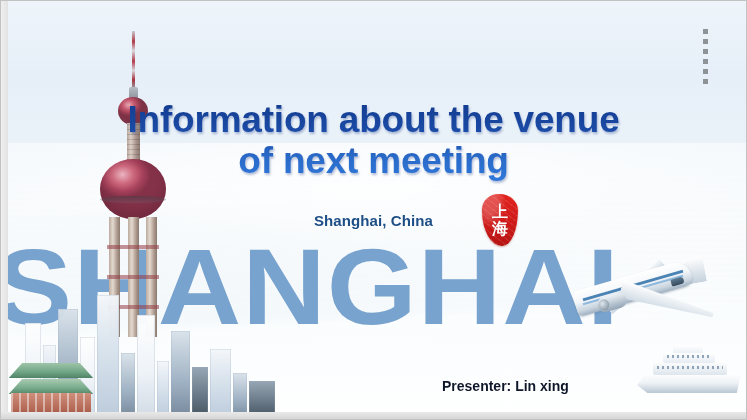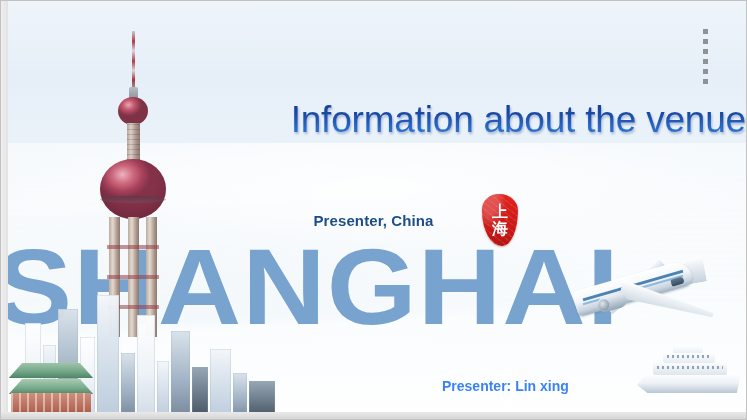--- a/index.html
+++ b/index.html
@@ -130,23 +130,23 @@
     background:linear-gradient(180deg,#ffffff,#e6ecf2);}
   .ship .deck3{position:absolute;left:36px;bottom:48px;width:30px;height:8px;border-radius:2px 2px 0 0;
     background:linear-gradient(180deg,#ffffff,#eaf0f5);}
   .ship .win{position:absolute;background:repeating-linear-gradient(90deg,rgba(90,120,150,.65) 0 2px,rgba(0,0,0,0) 2px 5px);height:3px;}
   .ship .wake{position:absolute;left:-6px;bottom:0;width:116px;height:12px;
     background:radial-gradient(60% 100% at 50% 0,rgba(255,255,255,.95),rgba(255,255,255,0) 75%);filter:blur(1px);}
 
   
   .title{
     position:absolute;left:0;right:0;top:73px;
-    text-align:right;
+    text-align:center;
     font-size:37px;line-height:41px;
-    font-weight:400;letter-spacing:-.2px;
+    font-weight:700;letter-spacing:-.2px;
     font-family:"Liberation Sans", sans-serif;
     background:linear-gradient(180deg,#123a8d 0%,#1b4ba6 38%,#2a6bc9 72%,#2f78da 100%);
     -webkit-background-clip:text;background-clip:text;
     color:transparent;
     -webkit-text-fill-color:transparent;
     filter:drop-shadow(1px 2px 1px rgba(40,70,140,.35));
   }
   .title .l2{display:block;}
 
   .subtitle{
@@ -181,21 +181,21 @@
     color:#ffffff;
     font-family:"DejaVu Sans", sans-serif;
     font-size:16px;line-height:17px;font-weight:700;
     letter-spacing:0;
     text-shadow:0 0 1px rgba(180,20,18,.8);
   }
 
   
   .presenter{
     position:absolute;left:441px;top:376px;
-    color:#3b82f6;
+    color:#0f172a;
     font-size:14px;line-height:19px;font-weight:700;
     font-family:"Liberation Sans", sans-serif;
     text-shadow:0 1px 1px rgba(255,255,255,.85);
   }
 
   
   .dots{position:absolute;left:702px;top:28px;display:flex;flex-direction:column;gap:5px;}
   .dots i{display:block;width:5px;height:5px;background:#7e8287;opacity:.85;}
 
   
@@ -267,23 +267,24 @@
     <div class="hull"></div>
     <div class="deck1"></div>
     <div class="deck2"></div>
     <div class="deck3"></div>
     <div class="win" style="left:20px;bottom:32px;width:66px;"></div>
     <div class="win" style="left:30px;bottom:43px;width:44px;"></div>
   </div>
 
   <h1 class="title">
     <span>Information about the venue</span>
+    <span class="l2">of next meeting</span>
   </h1>
 
-  <div class="subtitle">Presenter, China</div>
+  <div class="subtitle">Shanghai, China</div>
 
   <div class="seal">
     <div class="blob"></div>
     <div class="chars">
       <span>上</span>
       <span>海</span>
     </div>
   </div>
 
   <div class="presenter">

